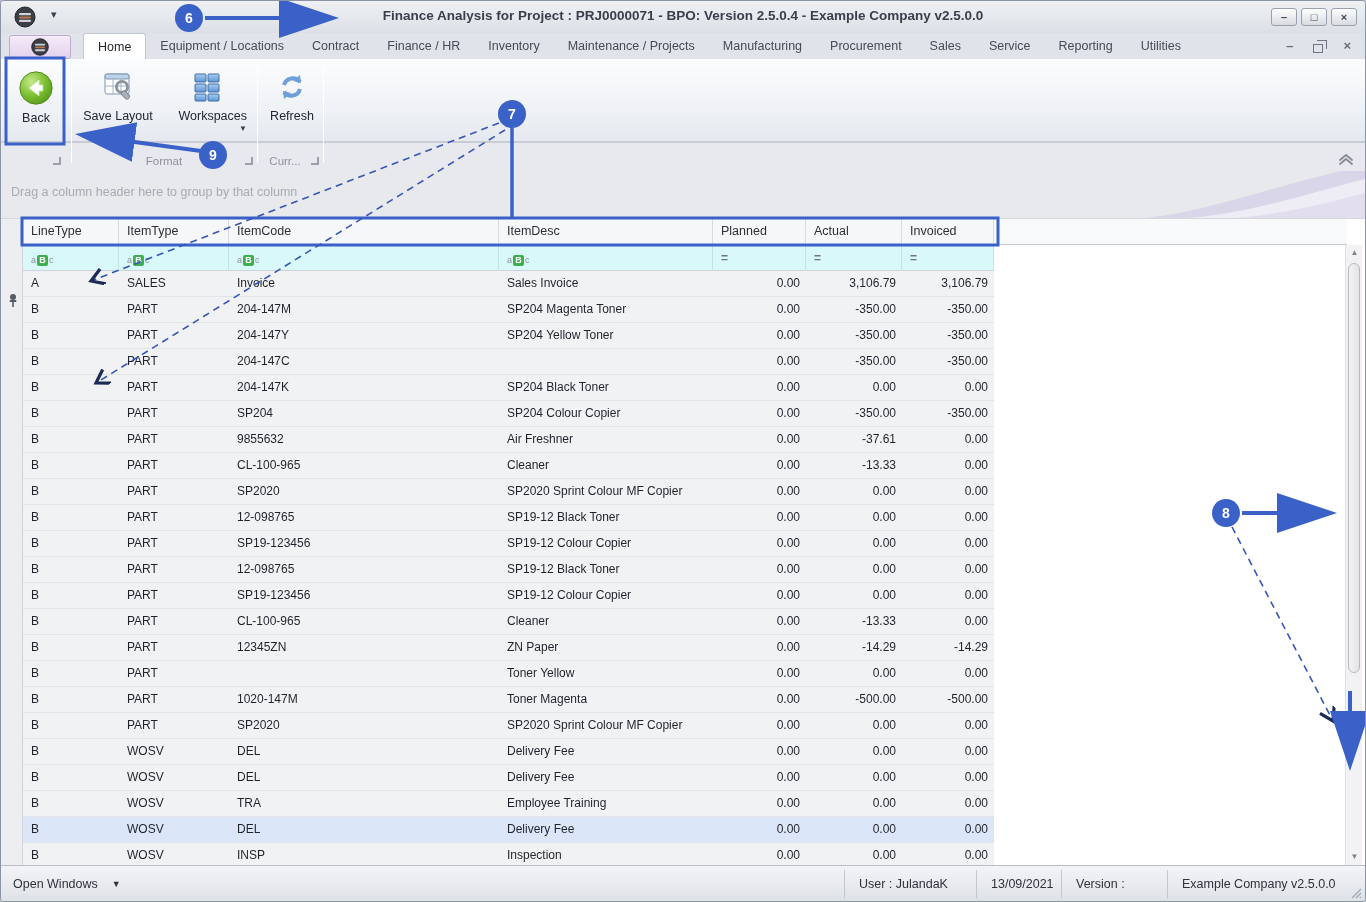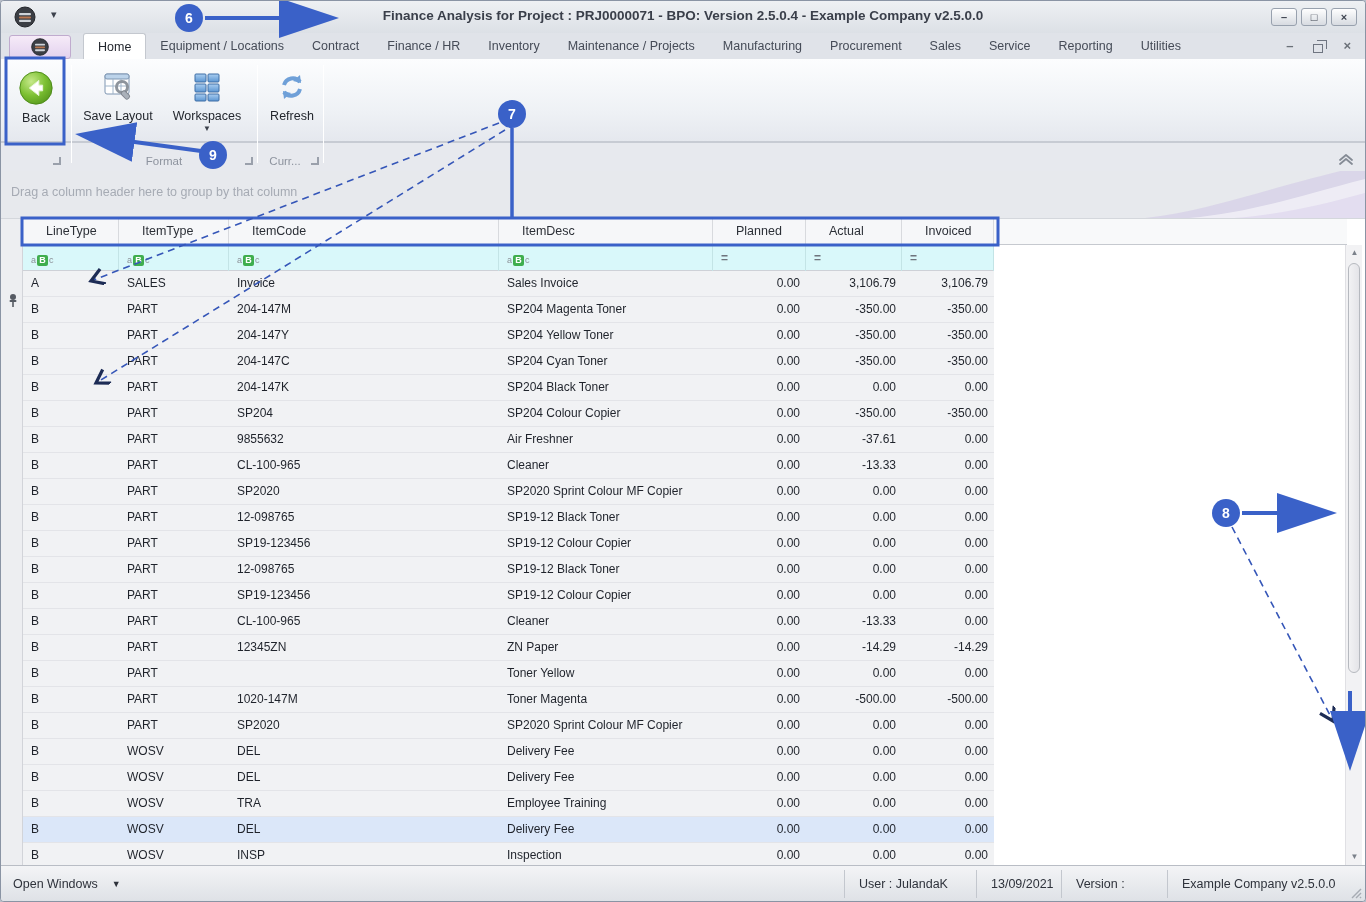--- a/index.html
+++ b/index.html
@@ -35,21 +35,21 @@
   .launcher{position:absolute;top:98px;width:8px;height:8px;border-right:2px solid #9aa0ab;border-bottom:2px solid #9aa0ab;}
   .collapse-chevron{position:absolute;right:10px;top:92px;}
 
   
   .gridarea{position:absolute;left:0;top:170px;width:100%;height:694px;background:#ffffff;}
   .groupby{position:absolute;left:0;top:0;width:100%;height:48px;background:#e7e9ed;border-bottom:1px solid #d4d7dc;overflow:hidden;}
   .groupby-text{position:absolute;left:10px;top:14px;font-size:12.5px;color:#a6abb4;}
   .swoosh{position:absolute;right:0;top:0;}
   .indicator-col{position:absolute;left:0;top:48px;width:22px;height:646px;background:#edeef1;border-right:1px solid #d2d4d9;}
   .hdr{position:absolute;top:48px;height:26px;background:#f6f7f9;border-bottom:1px solid #c6c9cf;}
-  .hdr-cell{position:absolute;top:0;height:26px;line-height:25px;padding-left:23px;font-size:12.5px;color:#2c3037;border-right:1px solid #d8dade;background:#f6f7f9;}
+  .hdr-cell{position:absolute;top:0;height:26px;line-height:25px;padding-left:8px;font-size:12.5px;color:#2c3037;border-right:1px solid #d8dade;background:#f6f7f9;}
   .hdr-blank{position:absolute;top:48px;left:993px;width:353px;height:26px;background:#f8f9fa;border-bottom:1px solid #c6c9cf;}
   .filt{position:absolute;top:74px;height:26px;background:#d9f8fa;border-bottom:1px solid #ced1d7;}
   .filt-cell{position:absolute;top:0;height:26px;padding-left:8px;display:flex;align-items:center;border-right:1px solid #c3e4e6;}
   .abc .a,.abc .c{font-size:9px;color:#8b9097;}
   .abc .b{display:inline-block;width:11px;height:11px;margin:0 1px;background:#3fae4e;border-radius:2px;color:#ffffff;font-size:9px;font-weight:700;line-height:11px;text-align:center;}
   .eqglyph{font-size:12px;color:#6e747d;font-weight:700;}
   .rows{position:absolute;left:22px;top:100px;width:971px;height:594px;overflow:hidden;}
   .grow{position:absolute;left:0;width:971px;height:26px;background:#f1f2f4;border-bottom:1px solid #e3e4e8;}
   .grow.sel{background:#dbe7f9;}
   .gcell{position:absolute;top:0;height:25px;line-height:25px;font-size:12px;color:#1f232b;white-space:nowrap;overflow:hidden;}
@@ -146,21 +146,21 @@
         <rect x="5" y="5" width="24" height="5" rx="2" fill="#bcd3ea" stroke="#7e96b2"></rect>
         <line x1="13" y1="10" x2="13" y2="25" stroke="#9fb4c9"></line>
         <line x1="21" y1="10" x2="21" y2="25" stroke="#9fb4c9"></line>
         <line x1="5" y1="17" x2="29" y2="17" stroke="#9fb4c9"></line>
         <circle cx="22" cy="18" r="5.5" fill="none" stroke="#8d949c" stroke-width="3"></circle>
         <rect x="24" y="21" width="9" height="5" rx="2" transform="rotate(45 24 21)" fill="#aab1ba" stroke="#80868f"></rect>
       </svg>
       <span>Save Layout</span>
     </div>
 
-    <div class="bigbtn" style="left:166px;width:80px;">
+    <div class="bigbtn" style="left:166px;width:80px;text-align:right;">
       <svg class="ico" width="36" height="36" viewBox="0 0 36 36">
         <defs>
             <linearGradient id="bg1" x1="0" y1="0" x2="0" y2="1">
           <stop offset="0%" stop-color="#a9cdf0"></stop>
               <stop offset="100%" stop-color="#5c96d2"></stop>
             </linearGradient>
           </defs>
         <g fill="url(#bg1)" stroke="#3f6ea6">
           <rect x="6" y="5" width="11" height="8" rx="1"></rect>
             <rect x="19" y="5" width="11" height="8" rx="1"></rect>
@@ -273,21 +273,20 @@
           <div class="gcell txt" style="left: 206px; width: 270px;">204-147Y</div>
           <div class="gcell txt" style="left: 476px; width: 214px;">SP204 Yellow Toner</div>
           <div class="gcell num" style="left: 690px; width: 93px;">0.00</div>
           <div class="gcell num" style="left: 783px; width: 96px;">-350.00</div>
           <div class="gcell num" style="left: 879px; width: 92px;">-350.00</div>
         </div>
         <div class="grow" style="top: 78px;">
           <div class="gcell txt" style="left: 0px; width: 96px;">B</div>
           <div class="gcell txt" style="left: 96px; width: 110px;">PART</div>
           <div class="gcell txt" style="left: 206px; width: 270px;">204-147C</div>
-          <div class="gcell txt" style="left: 476px; width: 214px;">SP204 Cyan Toner</div>
           <div class="gcell num" style="left: 690px; width: 93px;">0.00</div>
           <div class="gcell num" style="left: 783px; width: 96px;">-350.00</div>
           <div class="gcell num" style="left: 879px; width: 92px;">-350.00</div>
         </div>
         <div class="grow" style="top: 104px;">
           <div class="gcell txt" style="left: 0px; width: 96px;">B</div>
           <div class="gcell txt" style="left: 96px; width: 110px;">PART</div>
           <div class="gcell txt" style="left: 206px; width: 270px;">204-147K</div>
           <div class="gcell txt" style="left: 476px; width: 214px;">SP204 Black Toner</div>
           <div class="gcell num" style="left: 690px; width: 93px;">0.00</div>

